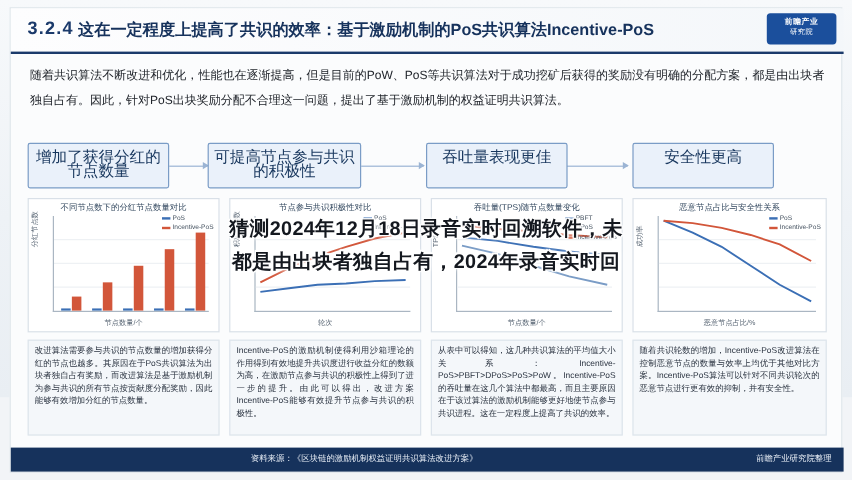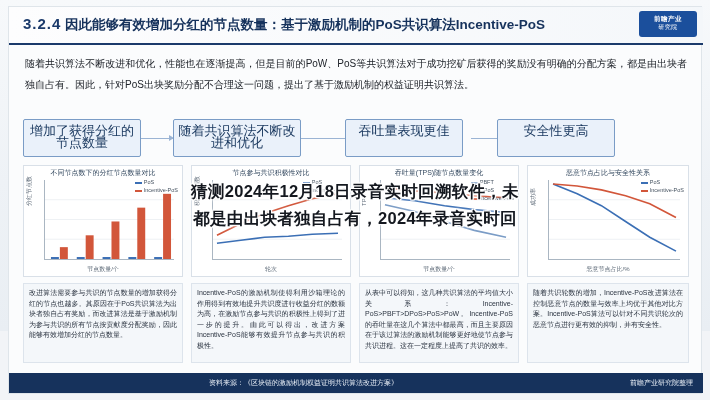--- a/index.html
+++ b/index.html
@@ -100,22 +100,22 @@
     border-radius: 2px;
     font-size: 13px;
     line-height: 12px;
     color: #17365d;
     text-align: center;
     padding: 5px 4px;
     box-sizing: border-box;
   }
   .cbox.b0 { left: 0px;   width: 118px; }
   .cbox.b1 { left: 150px; width: 128px; }
-  .cbox.b2 { left: 322px; width: 118px; }
-  .cbox.b3 { left: 474px; width: 118px; }
+  .cbox.b2 { left: 332px; width: 118px; }
+  .cbox.b3 { left: 504px; width: 118px; }
   .arrowline {
     position: absolute;
     top: 19px;
     height: 1px;
     background: #9bb4d4;
   }
   .arrowline.a0 { left: 118px; width: 32px; }
   .arrowline.a1 { left: 278px; width: 52px; }
   .arrowline.a2 { left: 448px; width: 52px; }
   .arrowline:after {
@@ -247,35 +247,35 @@
 </style>
 </head>
 <body>
 
 <div id="page">
   <div class="slide">
     <div class="slide-inner">
 
       <div class="hdr">
         <span class="hdr-num">3.2.4</span>
-        <span class="hdr-title">因此能够有效增加分红的节点数量：基于激励机制的PoS共识算法Incentive-PoS</span>
+        <span class="hdr-title">这在一定程度上提高了共识的效率：基于激励机制的PoS共识算法Incentive-PoS</span>
         <div class="hdr-badge">
           <b>前瞻产业</b>
           <span>研究院</span>
         </div>
       </div>
 
       <div class="para">随着共识算法不断改进和优化，性能也在逐渐提高，但是目前的PoW、PoS等共识算法对于成功挖矿后获得的奖励没有明确的分配方案，都是由出块者独自占有。因此，针对PoS出块奖励分配不合理这一问题，提出了基于激励机制的权益证明共识算法。</div>
 
       <div class="boxrow">
         <div class="arrowline a0"></div>
         <div class="arrowline a1"></div>
         <div class="arrowline a2"></div>
         <div class="cbox b0">增加了获得分红的节点数量</div>
-        <div class="cbox b1">随着共识算法不断改进和优化</div>
+        <div class="cbox b1">可提高节点参与共识的积极性</div>
         <div class="cbox b2">吞吐量表现更佳</div>
         <div class="cbox b3">安全性更高</div>
       </div>
 
       <div class="charts">
 
         <div class="chart c0">
           <div class="chart-title">不同节点数下的分红节点数量对比</div>
           <div class="ylab">分红节点数</div>
           <div class="plot">

